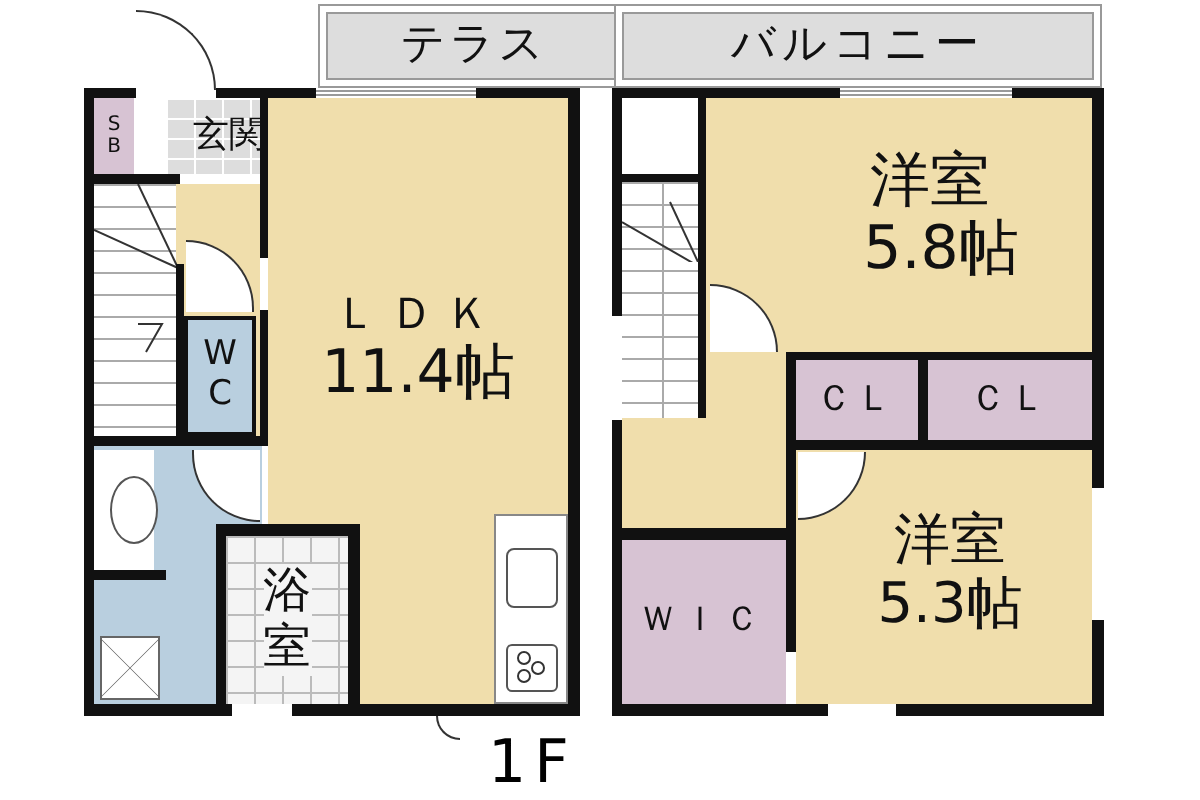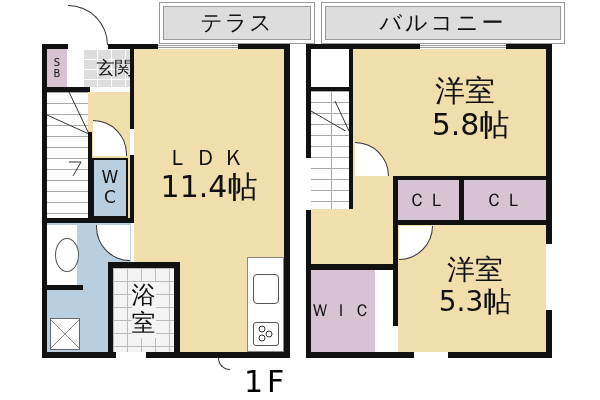--- a/index.html
+++ b/index.html
@@ -94,21 +94,21 @@
     <circle cx="8" cy="15" r="3" fill="none" stroke="#333"></circle>
   </svg>
 
   <div class="abs" style="left:218px;top:358px;width:12px;height:12px;border-bottom:1px solid #333;border-left:1px solid #333;border-radius:0 0 0 12px;"></div>
 
   <div class="abs" style="left:244px;top:364px;font-size:30px;letter-spacing:4px;">1F</div>
 </div>
 
 <div class="abs" style="left:300px;top:0;width:300px;height:400px;">
 
-  <div class="abs ext room" style="left:25px;top:6px;width:236px;height:34px;text-align:center;">
+  <div class="abs ext room" style="left:11px;top:6px;width:236px;height:34px;text-align:center;">
     <span class="lbl" style="font-size:22px;letter-spacing:3px;">バルコニー</span>
   </div>
 
   <div class="abs wall" style="left:6px;top:44px;width:114px;height:5px;"></div>
   <div class="abs wall" style="left:206px;top:44px;width:46px;height:5px;"></div>
   <div class="abs" style="left:120px;top:45px;width:86px;height:3px;background:#fff;border-top:1px solid #999;border-bottom:1px solid #999;"></div>
   <div class="abs wall" style="left:6px;top:44px;width:5px;height:114px;"></div>
   <div class="abs wall" style="left:6px;top:210px;width:5px;height:148px;"></div>
   <div class="abs wall" style="left:246px;top:44px;width:6px;height:200px;"></div>
   <div class="abs wall" style="left:246px;top:310px;width:6px;height:48px;"></div>
@@ -145,18 +145,18 @@
   <div class="abs wall" style="left:93px;top:220px;width:153px;height:5px;"></div>
 
   <div class="abs" style="left:98px;top:225px;width:148px;height:127px;background:#f0deac;"></div>
   <div class="abs" style="left:99px;top:226px;width:34px;height:34px;border-bottom:1px solid #333;border-right:1px solid #333;border-radius:0 0 34px 0;background:#fff;"></div>
   <div class="abs room" style="left:110px;top:236px;width:130px;height:100px;flex-direction:column;">
     <span class="lbl" style="font-size:28px;">洋室</span>
     <span class="lbl" style="font-size:28px;">5.3帖</span>
   </div>
 
   <div class="abs wall" style="left:6px;top:264px;width:90px;height:6px;"></div>
-  <div class="abs room" style="left:11px;top:270px;width:64px;height:82px;background:#d7c3d3;">
+  <div class="abs room" style="left:11px;top:270px;width:82px;height:82px;background:#d7c3d3;">
     <span class="lbl" style="font-size:17px;letter-spacing:4px;">ＷＩＣ</span>
   </div>
   <div class="abs" style="left:11px;top:209px;width:82px;height:55px;background:#f0deac;"></div>
 
 </div>
 
 </body></html>

